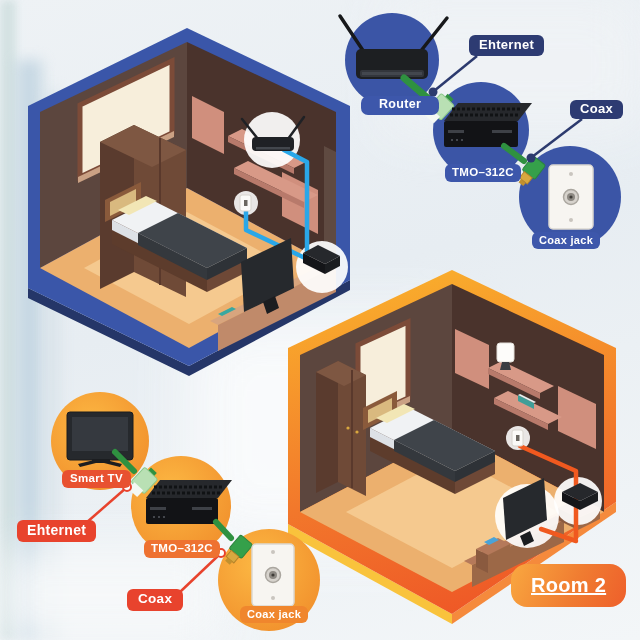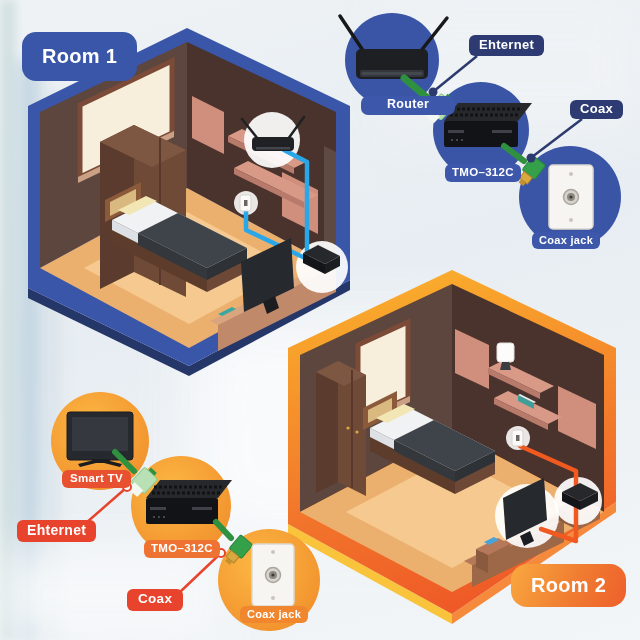--- a/index.html
+++ b/index.html
@@ -3,25 +3,25 @@
 <meta charset="utf-8">
 <style>
   html,body{margin:0;padding:0;}
   body{width:640px;height:640px;overflow:hidden;font-family:"Liberation Sans",sans-serif;}
   #stage{position:relative;width:640px;height:640px;background:linear-gradient(165deg,#eef2f5 0%,#e7edf2 45%,#f3f6f8 100%);overflow:hidden;}
   .bgblob{position:absolute;pointer-events:none;}
   #scene{position:absolute;left:0;top:0;}
   .tag{position:absolute;color:#ffffff;font-weight:bold;white-space:nowrap;letter-spacing:.3px;line-height:1.1;}
   .tag-roomtab{font-size:20px;border-radius:14px;}
   #room1-tab{left:22px;top:32px;padding:13px 20px 14px;background:#3a56a9;}
-  #room2-tab{left:511px;top:564px;padding:10px 20px 11px;border-radius:16px;background:linear-gradient(115deg,#f9a840 0%,#f07c31 55%,#ee5f2b 100%);}
+  #room2-tab{left:511px;top:564px;padding:10px 20px 11px;border-radius:16px;background:linear-gradient(115deg,#f9a840 0%,#f07c31 55%,#ee5f2b 100%);text-decoration:underline;}
   .tag-blue{background:#3d57ab;border-radius:7px;}
   .tag-navy{background:#2d3b72;border-radius:6px;}
   .tag-red{background:#e8432d;border-radius:6px;}
-  #router-tag{left:361px;top:96px;font-size:12.5px;padding:2px 26px 3px;}
+  #router-tag{left:361px;top:96px;font-size:12.5px;padding:2px 18px 3px;}
   #eth-tag-top{left:469px;top:35px;font-size:13px;padding:3px 10px 4px;}
   #tmo-tag-top{left:445px;top:164px;font-size:11.5px;padding:2px 7px 3px;border-radius:6px;}
   #coax-tag-top{left:570px;top:100px;font-size:13px;padding:2px 10px 3px;}
   #coaxjack-tag-top{left:532px;top:232px;font-size:11px;padding:2px 7px 3px;border-radius:6px;}
   #smarttv-tag{left:62px;top:470px;font-size:11.5px;padding:2px 8px 3px;background:#e85130;border-radius:6px;}
   #eth-tag-bottom{left:17px;top:520px;font-size:14px;padding:3px 10px 4px;}
   #tmo-tag-bottom{left:144px;top:540px;font-size:11.5px;padding:2px 7px 3px;background:#ee7231;border-radius:6px;}
   #coax-tag-bottom{left:127px;top:589px;font-size:13.5px;padding:3px 11px 4px;}
   #coaxjack-tag-bottom{left:240px;top:606px;font-size:11px;padding:2px 7px 3px;background:#f0862d;border-radius:6px;}
 </style>
@@ -339,21 +339,20 @@
         <line x1="86" y1="523" x2="126" y2="488" stroke="#e8432d" stroke-width="2.5"></line>
         <circle cx="127" cy="487" r="4" fill="#ffffff" stroke="#e8432d" stroke-width="2"></circle>
       </g>
       <g>
         <line x1="180" y1="592" x2="220" y2="554" stroke="#e8432d" stroke-width="2.5"></line>
         <circle cx="221" cy="553" r="4" fill="#ffffff" stroke="#e8432d" stroke-width="2"></circle>
       </g>
     </g>
   </svg>
 
-  <div class="tag tag-roomtab" id="room1-tab">Room 1</div>
   <div class="tag tag-roomtab" id="room2-tab">Room 2</div>
 
   <div class="tag tag-blue" id="router-tag">Router</div>
   <div class="tag tag-navy" id="eth-tag-top">Ehternet</div>
   <div class="tag tag-blue" id="tmo-tag-top">TMO–312C</div>
   <div class="tag tag-navy" id="coax-tag-top">Coax</div>
   <div class="tag tag-blue" id="coaxjack-tag-top">Coax jack</div>
 
   <div class="tag" id="smarttv-tag">Smart TV</div>
   <div class="tag tag-red" id="eth-tag-bottom">Ehternet</div>

